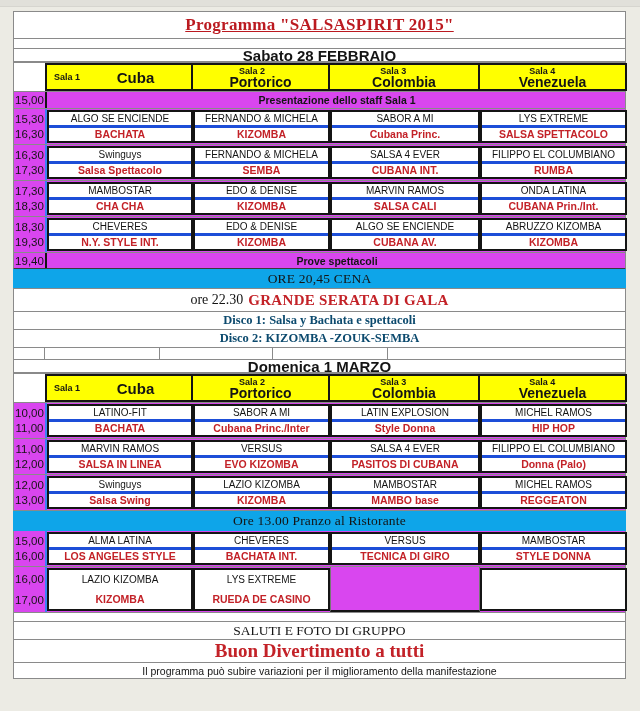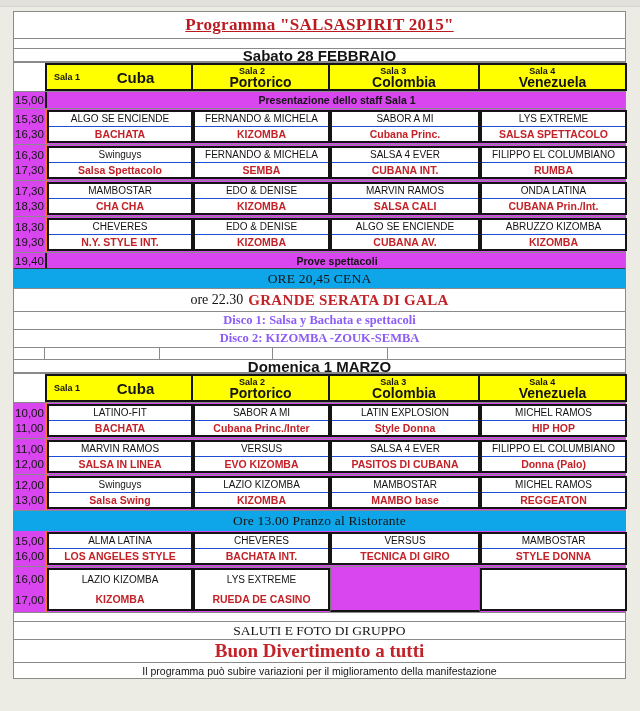--- a/index.html
+++ b/index.html
@@ -46,45 +46,45 @@
   .span-row{height:17px;}
   .span-row .tcell{border-right:2px solid #141414;}
   .span-cell{grid-column:2/6;display:flex;align-items:center;justify-content:center;
     font-size:10.5px;font-weight:bold;}
   .tcell{display:flex;flex-direction:column;justify-content:space-around;align-items:center;
     font-size:11.5px;box-sizing:border-box;}
   .tcell.single{justify-content:center;}
 
   
   .block-row{height:36px;}
-  .block-row .tcell{border-right:2px solid #f97316;padding:2px 0;}
+  .block-row .tcell{border-right:2px solid #3b82f6;padding:2px 0;}
   .cell{box-sizing:border-box;padding:1px 0;}
   .box{border:2px solid #141414;box-sizing:border-box;height:100%;display:flex;flex-direction:column;background:#fff;}
   .nm{flex:1;display:flex;align-items:center;justify-content:center;
-    font-size:10px;border-bottom:1px solid #1d4ed8;white-space:nowrap;}
+    font-size:10px;border-bottom:3px solid #1d4ed8;white-space:nowrap;}
   .st{flex:1.05;display:flex;align-items:center;justify-content:center;
     font-size:10.5px;font-weight:bold;color:#c32228;white-space:nowrap;}
   .last-sat{border-bottom:2px solid #3a3a3a;}
 
   
   .block-row.tall{height:46px;}
   .tall .nm{border-bottom:none;}
   .cell.blank{border-left:1px solid #777;border-right:1px solid #777;border-bottom:2px solid #141414;}
   .box.empty{background:#fff;}
 
   
   .free-line{height:20px;background:#0ea5e9;display:flex;align-items:center;justify-content:center;
     font-family:"Liberation Serif",serif;font-size:13.5px;letter-spacing:.2px;}
 
   
   .gala-row{display:flex;align-items:center;justify-content:center;
     font-family:"Liberation Serif",serif;}
   .gala-r1{height:22px;font-size:14px;}
   .gala-main{color:#c32228;font-weight:bold;font-size:15px;margin-left:5px;letter-spacing:.3px;}
-  .gala-r2{height:17px;color:#8b5cf6;font-weight:bold;font-size:12.5px;border-top:1px solid #8a8a8a;}
+  .gala-r2{height:17px;color:#0c4a6e;font-weight:bold;font-size:12.5px;border-top:1px solid #8a8a8a;}
 
   
   .sep-grid{display:grid;grid-template-columns:31px 115px 113px 115px 239px;height:13px;
     background:#fff;border:1px solid #8a8a8a;box-sizing:border-box;}
   .sep-cell{border-right:1px solid #8a8a8a;}
   .sep-cell:last-child{border-right:none;}
 
   .thin-row{height:10px;}
   .saluti-row{height:19px;display:flex;align-items:center;justify-content:center;
     font-family:"Liberation Serif",serif;font-size:13.5px;}

